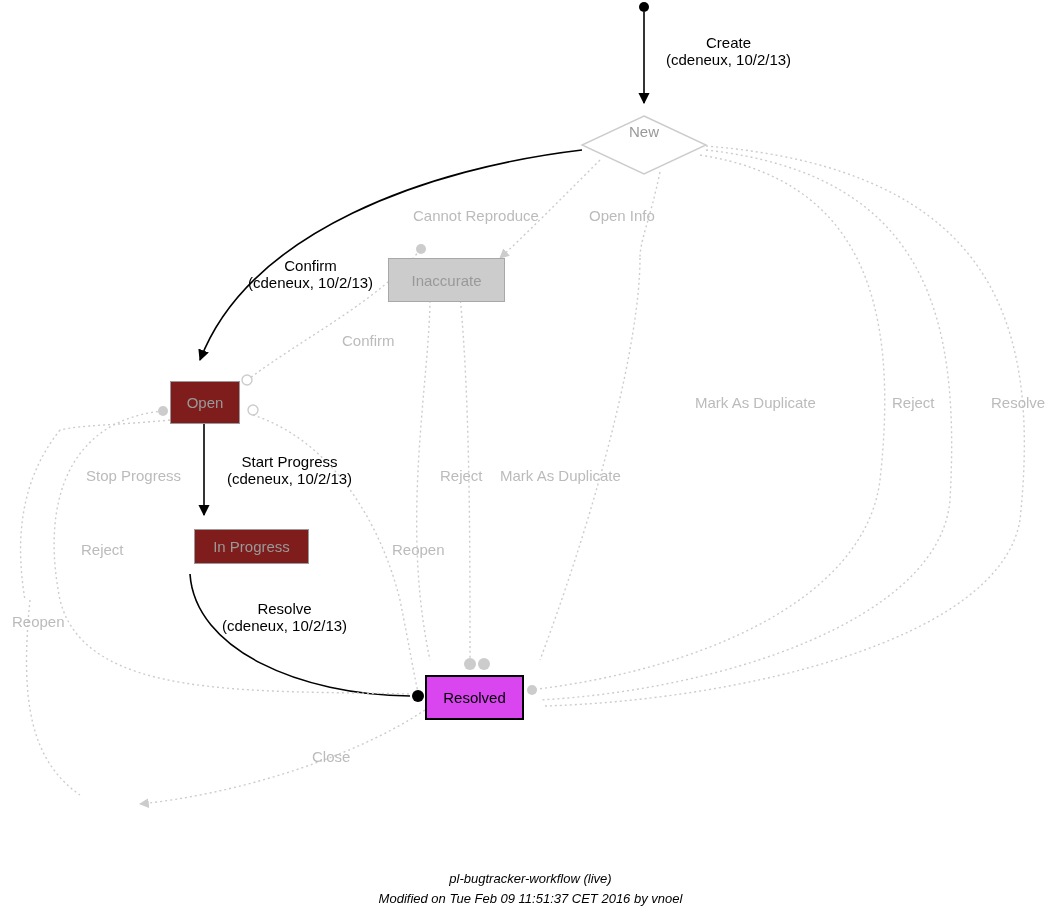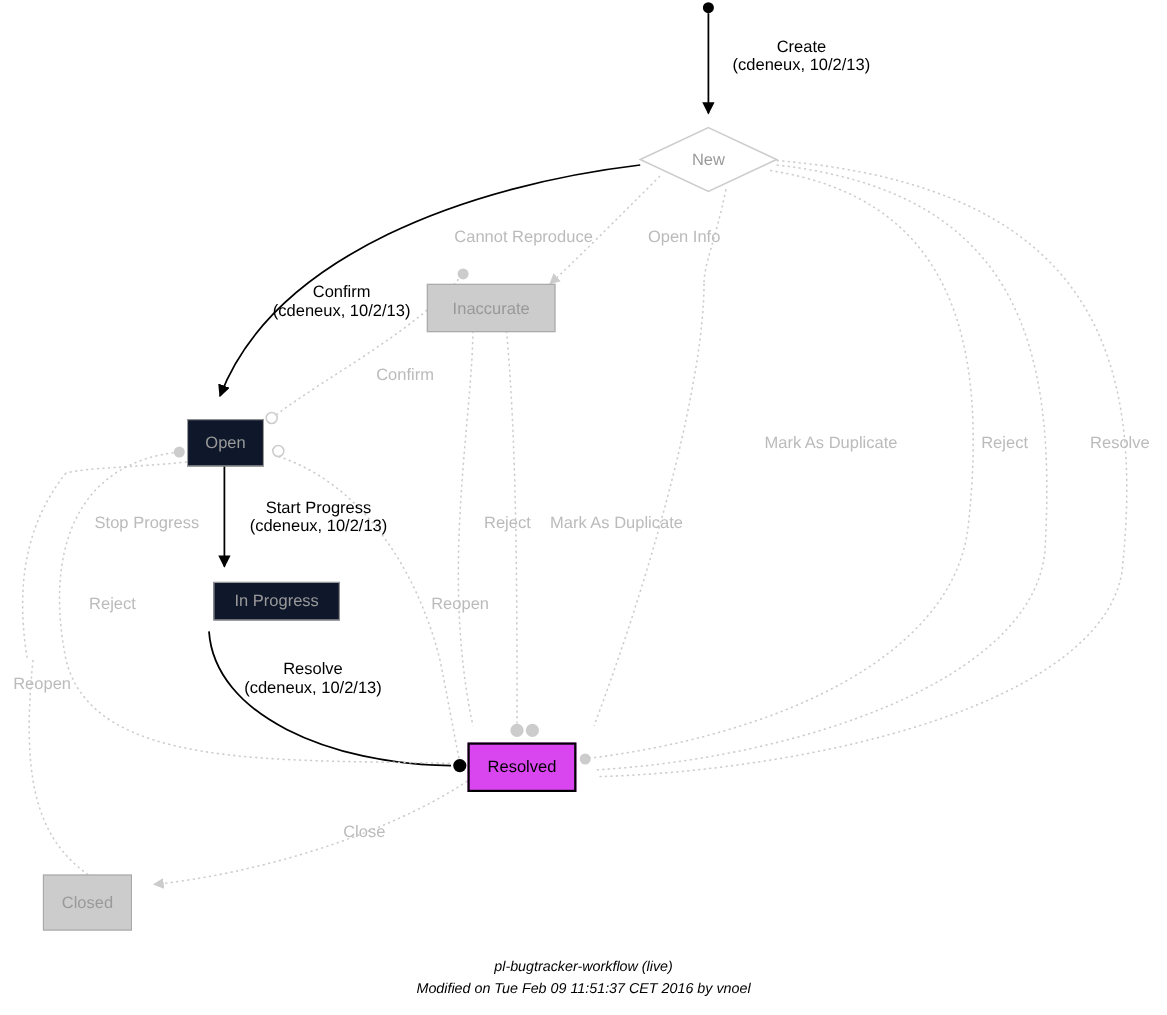--- a/index.html
+++ b/index.html
@@ -38,21 +38,21 @@
     background: #d946ef;
     color: #000000;
     border: 2px solid #000000;
   }
   .node.inactive-fill {
     background: #cccccc;
     color: #999999;
     border: 1px solid #a8a8a8;
   }
   .node.plain {
-    background: #0f172a;
+    background: #7f1d1d;
     color: #999999;
     border: 1px solid #999999;
   }
   .node.diamond-label {
     color: #999999;
     border: none;
     background: transparent;
   }
   .label {
     position: absolute;
@@ -131,43 +131,40 @@
     <path d="M 60,430 C 20,480 15,540 25,600" fill="none" stroke="#cccccc" stroke-width="1.4" stroke-dasharray="2,3"></path>
     <path d="M 170,420 C 120,425 80,425 60,430" fill="none" stroke="#cccccc" stroke-width="1.4" stroke-dasharray="2,3"></path>
 
     <path d="M 425,710 C 350,760 230,795 140,804" fill="none" stroke="#cccccc" stroke-width="1.4" stroke-dasharray="2,3" marker-end="url(#arrow-gray)"></path>
 
     <circle cx="470" cy="664" r="6" fill="#cccccc"></circle>
     <circle cx="484" cy="664" r="6" fill="#cccccc"></circle>
     <circle cx="532" cy="690" r="5" fill="#cccccc"></circle>
   </svg>
 
-  <div class="node diamond-label" style="left:604px; top:131px; width:80px; height:28px;">
+  <div class="node diamond-label" style="left:604px; top:117px; width:80px; height:28px;">
     <span>New</span>
   </div>
 
   <div class="node rect inactive-fill" style="left:388px; top:258px; width:117px; height:44px;">
     <span>Inaccurate</span>
   </div>
 
   <div class="node rect plain" style="left:170px; top:381px; width:70px; height:43px;">
     <span>Open</span>
   </div>
 
   <div class="node rect plain" style="left:146px; top:529px; width:115px; height:35px;margin-left:48px;">
     <span>In Progress</span>
   </div>
 
   <div class="node rect active" style="left:425px; top:675px; width:99px; height:45px;">
     <span>Resolved</span>
   </div>
 
-  <div class="node rect inactive-fill" style="left:39px; top:795px; width:81px; height:51px;">
-    <span>Closed</span>
-  </div>
 
   <div class="label dark center" style="left:646px; top:34px;">
     <div>Create</div>
     <div>(cdeneux, 10/2/13)</div>
   </div>
 
   <div class="label dark center" style="left:228px; top:257px;">
     <div>Confirm</div>
     <div>(cdeneux, 10/2/13)</div>
   </div>

